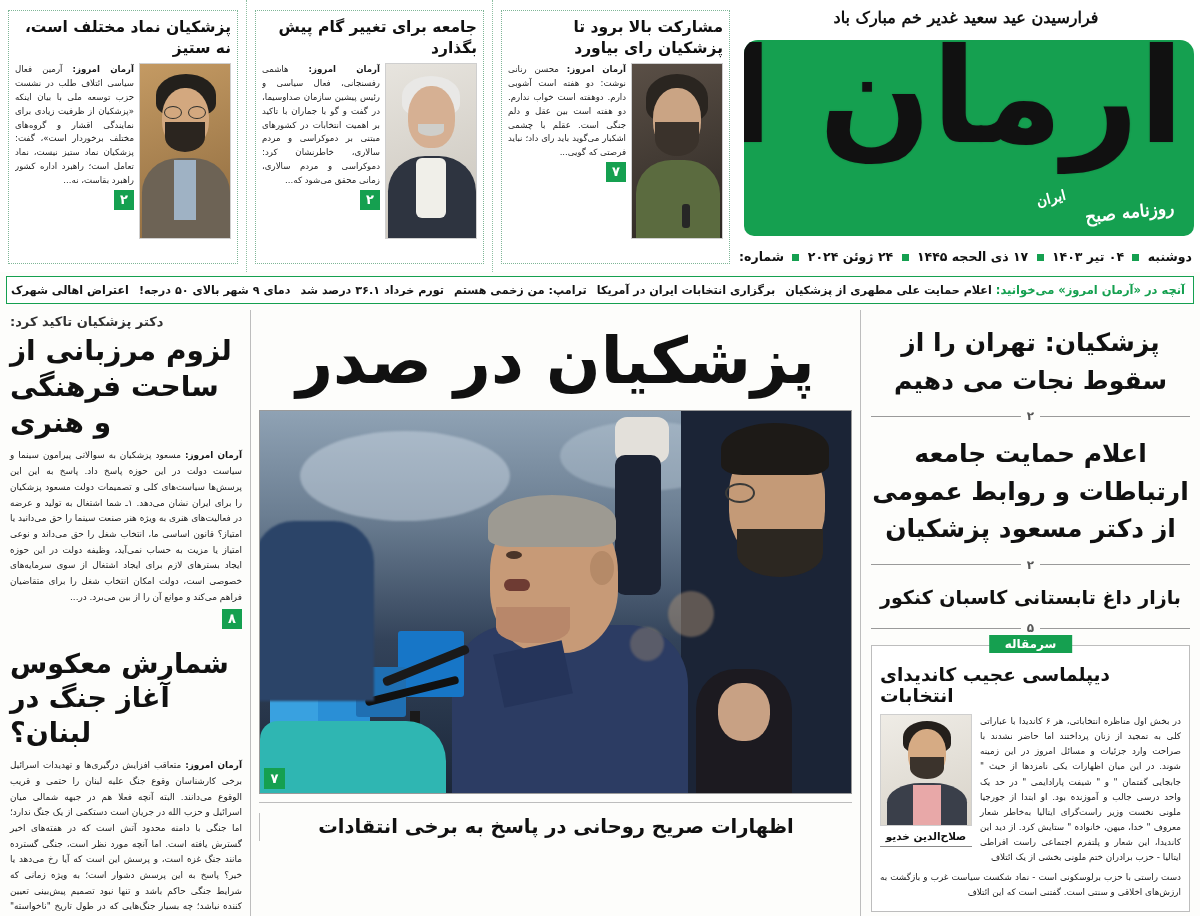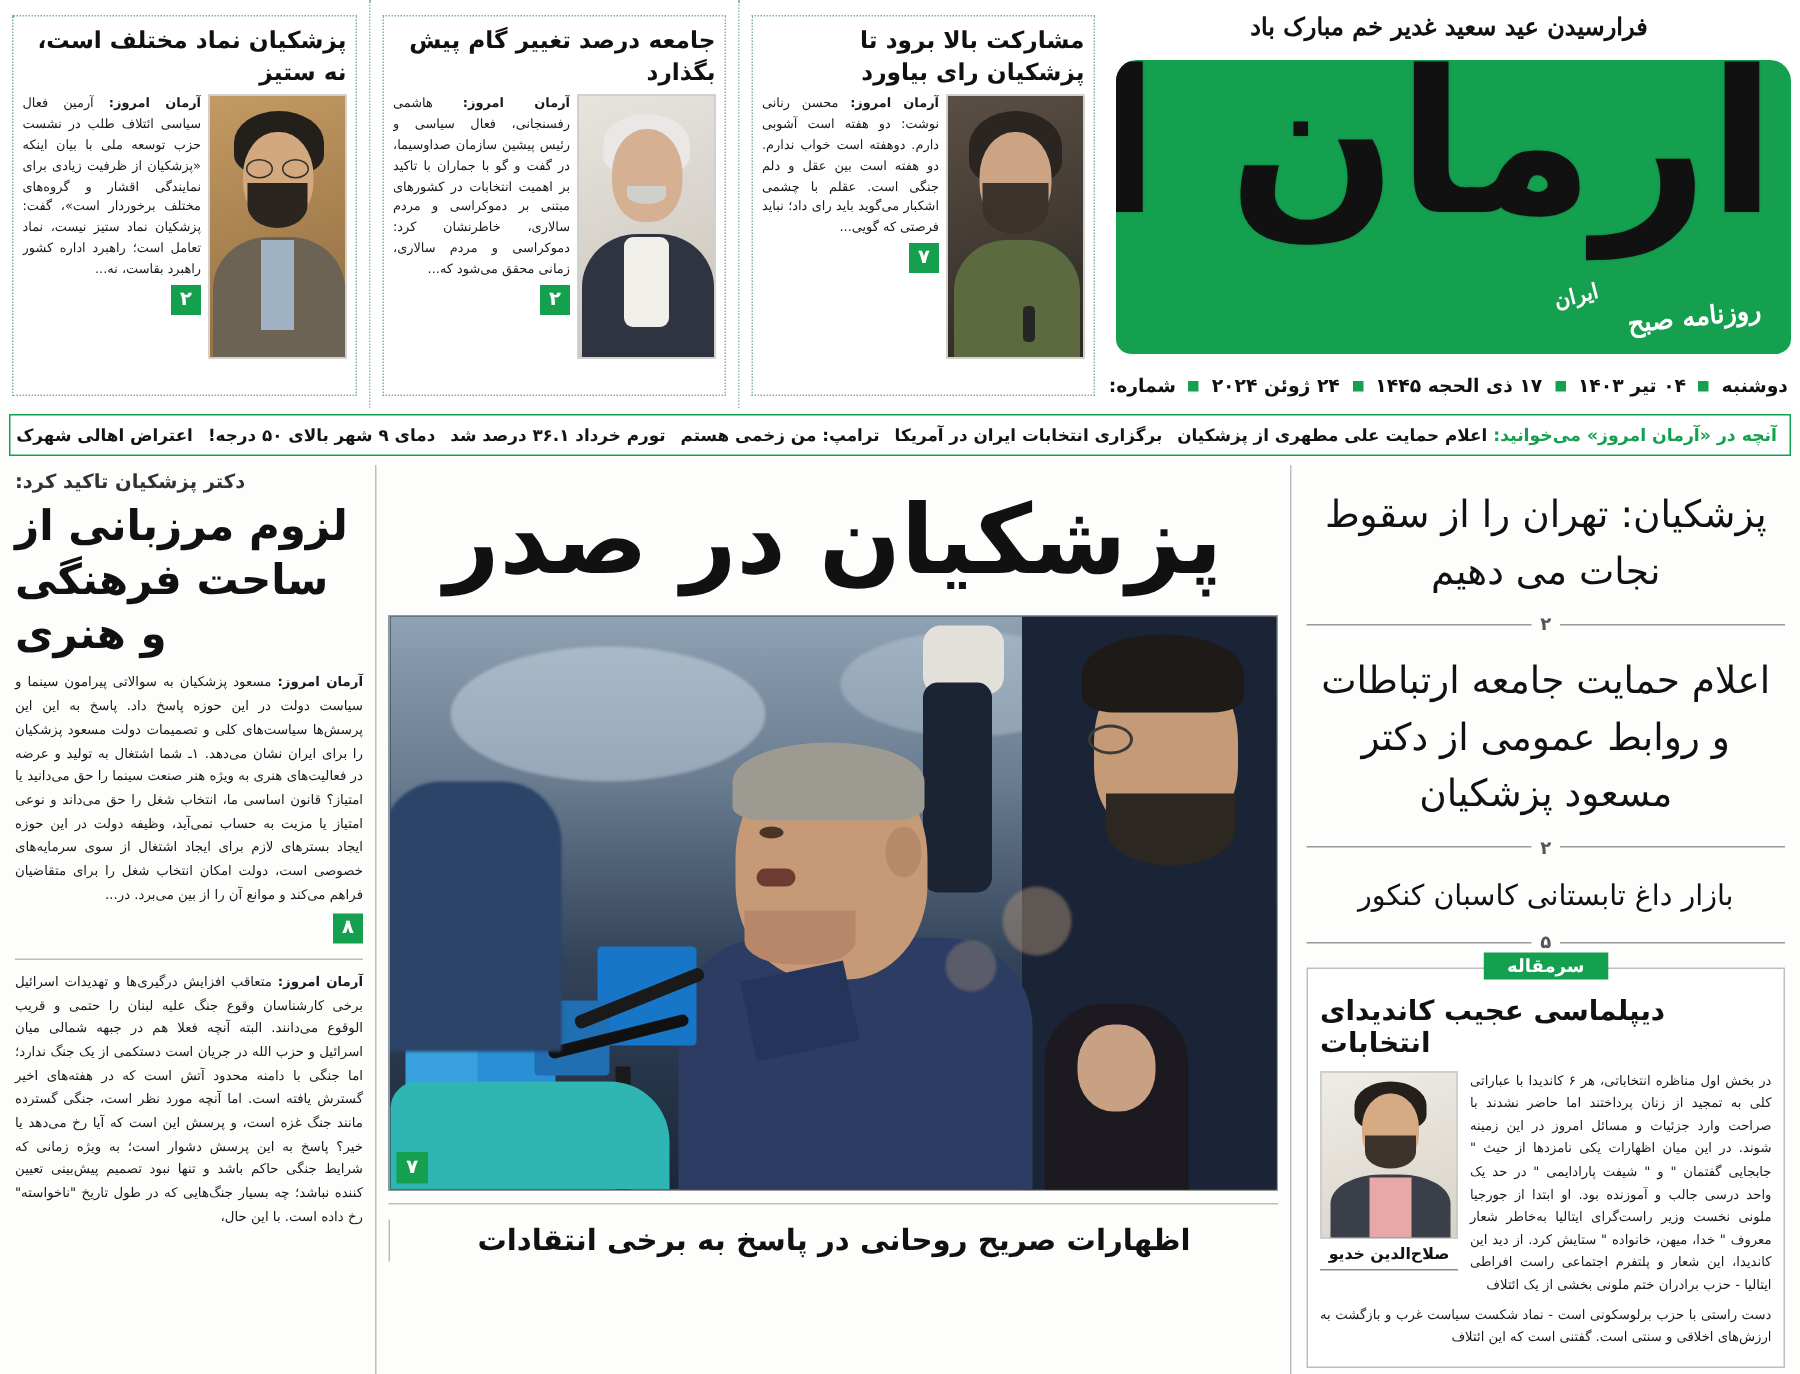--- a/index.html
+++ b/index.html
@@ -173,21 +173,21 @@
     border-left: 1px solid #bdbdbd;
     display: flex; flex-direction: column;
   }
   .col-left {
     width: 250px; padding: 4px 8px 4px 10px;
     display: flex; flex-direction: column;
   }
 
   
   .rc-head {
-    font-size: 25px; font-weight: 400; color: #111;
+    font-size: 25px; font-weight: 700; color: #111;
     direction: rtl; text-align: center; line-height: 1.5;
     padding: 8px 0 2px 0;
   }
   .rc-head.small { font-size: 19px; line-height: 1.45; }
   .rule-page {
     display: flex; align-items: center; gap: 6px;
     margin: 8px 0 4px 0;
   }
   .rule-page .ln { flex: 1; height: 1px; background: #9a9a9a; }
   .rule-page .pg { font-size: 12px; color: #555; font-weight: 700; }
@@ -331,21 +331,21 @@
             <div class="badge-wrap">
               <span class="pagebadge">۷</span>
             </div>
           </div>
         </div>
       </div>
     </div>
 
     <div class="teaser">
       <div class="teaser-inner">
-        <div class="teaser-title">جامعه درصد تغییر گام پیش بگذارد</div>
+        <div class="teaser-title">جامعه برای تغییر گام پیش بگذارد</div>
         <div class="teaser-body-row">
           <div class="teaser-photo">
             <div class="portrait">
               <div class="p-bg" style="background:linear-gradient(160deg,#e7e4de,#c9c4bb);"></div>
               <div class="p-hair" style="left:16px;top:12px;width:58px;height:40px;background:#e9e8e6;"></div>
               <div class="p-head" style="left:22px;top:22px;width:47px;height:62px;background:#d6b093;"></div>
               <div class="p-beard" style="left:32px;top:60px;width:26px;height:12px;background:#cfcfcb;"></div>
               <div class="p-body" style="left:2px;top:92px;width:88px;height:84px;background:#2e3440;"></div>
               <div style="position:absolute;left:30px;top:94px;width:30px;height:60px;background:#f0efe9;border-radius:6px;"></div>
             </div>
@@ -515,20 +515,21 @@
       <div class="lc-text">
         <b>آرمان امروز:</b>
         <span>مسعود پزشکیان به سوالاتی پیرامون سینما و سیاست دولت در این حوزه پاسخ داد. پاسخ به این این پرسش‌ها سیاست‌های کلی و تصمیمات دولت مسعود پزشکیان را برای ایران نشان می‌دهد. ۱ـ شما اشتغال به تولید و عرضه در فعالیت‌های هنری به ویژه هنر صنعت سینما را حق می‌دانید یا امتیاز؟ قانون اساسی ما، انتخاب شغل را حق می‌داند و نوعی امتیاز یا مزیت به حساب نمی‌آید، وظیفه دولت در این حوزه ایجاد بسترهای لازم برای ایجاد اشتغال از سوی سرمایه‌های خصوصی است، دولت امکان انتخاب شغل را برای متقاضیان فراهم می‌کند و موانع آن را از بین می‌برد. در...</span>
       </div>
       <div class="lc-badge-row">
         <span class="pagebadge">۸</span>
       </div>
 
       <div class="lc-sep"></div>
 
+      <div class="lc-title smaller">شمارش معکوس آغاز جنگ در لبنان؟</div>
       <div class="lc-text">
         <b>آرمان امروز:</b>
         <span>متعاقب افزایش درگیری‌ها و تهدیدات اسرائیل برخی کارشناسان وقوع جنگ علیه لبنان را حتمی و قریب الوقوع می‌دانند. البته آنچه فعلا هم در جبهه شمالی میان اسرائیل و حزب الله در جریان است دستکمی از یک جنگ ندارد؛ اما جنگی با دامنه محدود آتش است که در هفته‌های اخیر گسترش یافته است. اما آنچه مورد نظر است، جنگی گسترده مانند جنگ غزه است، و پرسش این است که آیا رخ می‌دهد یا خیر؟ پاسخ به این پرسش دشوار است؛ به ویژه زمانی که شرایط جنگی حاکم باشد و تنها نبود تصمیم پیش‌بینی تعیین کننده نباشد؛ چه بسیار جنگ‌هایی که در طول تاریخ "ناخواسته" رخ داده است. با این حال،</span>
         
       </div>
 
     </div>
   </div>
 </div>
 

